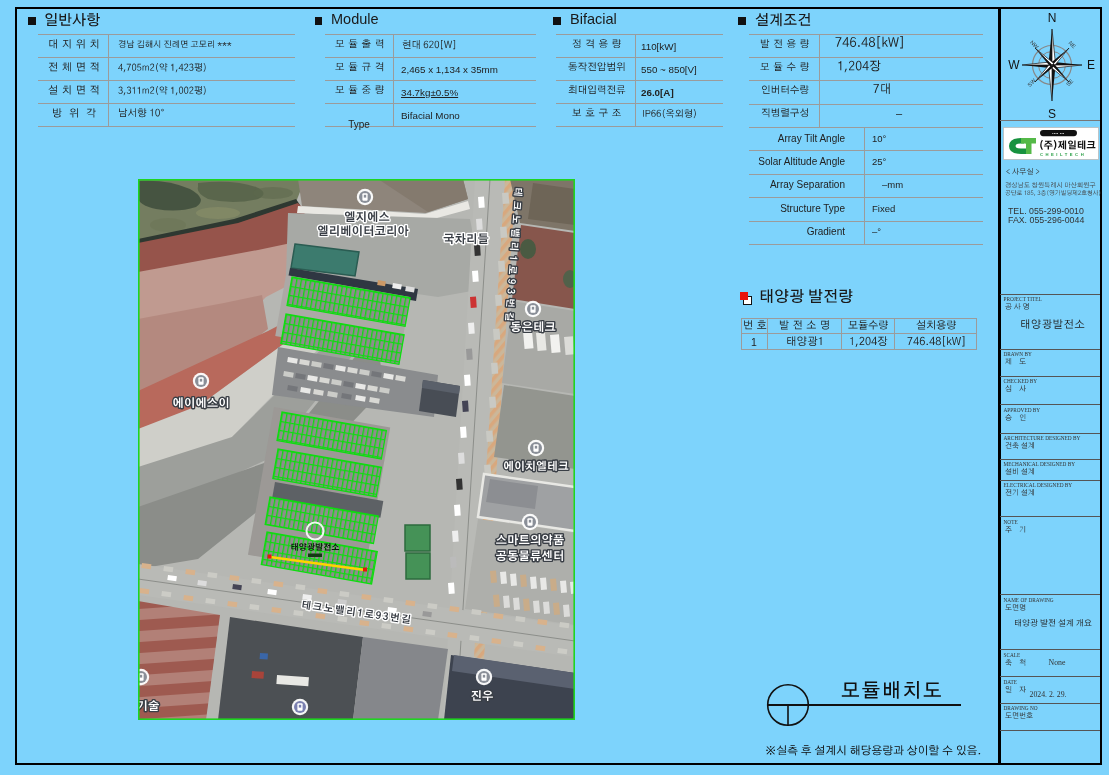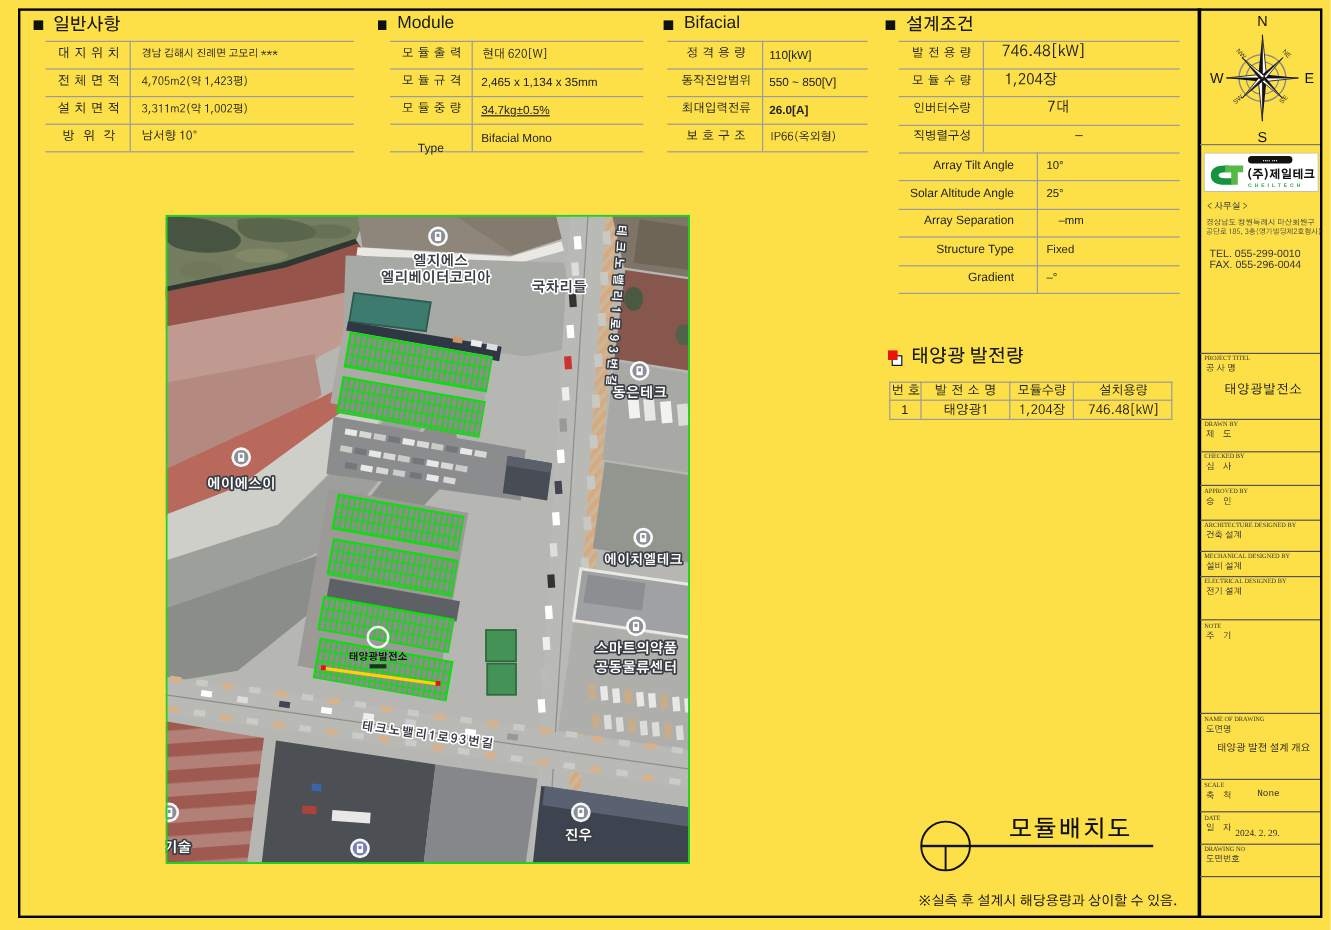--- a/index.html
+++ b/index.html
@@ -1,14 +1,14 @@
 <!DOCTYPE html>
 <html><head><meta charset="utf-8"><style>
 html,body{margin:0;padding:0;background:#fff;}
-#page{position:relative;width:1109px;height:775px;background:#fde047;overflow:hidden;font-family:"Liberation Sans",sans-serif;}
+#page{position:relative;width:1109px;height:775px;background:#7dd3fc;overflow:hidden;font-family:"Liberation Sans",sans-serif;}
 </style></head><body>
 <div id="page">
 
 <div style="position:absolute;left:15px;top:7px;width:1083px;height:754px;border:2.5px solid #000;"></div>
 
 <div style="position:absolute;left:997.5px;top:7.0px;width:3px;height:757.0px;background:#000"></div>
 
 <div style="position:absolute;left:28px;top:17px;width:7.5px;height:7.5px;background:#111;"></div>
 <svg style="position:absolute;left:43.0px;top:12.5px;" width="58" height="19">
       <path transform="translate(1,11.9)" d="M3.2 1.1V-2.4H11V-3.6H3.1V-4.7H12.4V-1.4H4.5V-0H12.7V1.1ZM11 -5.3V-11.8H12.4V-5.3ZM1.4 -8.8Q1.4 -10 2.4 -10.8Q3.4 -11.6 4.9 -11.6Q6.4 -11.6 7.4 -10.8Q8.4 -10 8.4 -8.8Q8.4 -7.5 7.4 -6.7Q6.4 -5.9 4.9 -5.9Q3.4 -5.9 2.4 -6.7Q1.4 -7.4 1.4 -8.8ZM2.8 -8.8Q2.8 -8 3.4 -7.4Q4 -6.9 4.9 -6.9Q5.9 -6.9 6.5 -7.4Q7.1 -8 7.1 -8.8Q7.1 -9.5 6.5 -10Q5.9 -10.5 4.9 -10.5Q4 -10.5 3.4 -10Q2.8 -9.5 2.8 -8.8Z M17.2 0.9V-3H18.6V-0.3H26.2V0.9ZM24.4 -2.2V-11.8H25.7V-7.5H27.5V-6.3H25.7V-2.2ZM15.5 -4.1V-11.2H16.8V-8.9H20.7V-11.2H22V-4.1ZM16.8 -5.3H20.7V-7.7H16.8Z M38.2 1.3V-11.8H39.6V-6.3H41.7V-5H39.6V1.3ZM28.4 -1.5Q29.1 -2 29.8 -2.7Q30.4 -3.5 31 -4.4Q31.5 -5.3 31.9 -6.5Q32.2 -7.7 32.2 -9V-11.1H33.5V-9.1Q33.5 -7.8 33.9 -6.6Q34.3 -5.4 34.8 -4.5Q35.4 -3.6 36 -3Q36.5 -2.4 37.1 -1.9L36.1 -1Q35.3 -1.7 34.3 -3.1Q33.3 -4.4 32.9 -5.7Q32.6 -4.4 31.5 -3Q30.5 -1.5 29.5 -0.6Z M44.9 -0.8Q44.9 -1.9 46.2 -2.4Q47.5 -3 49.6 -3Q51.8 -3 53.1 -2.4Q54.4 -1.9 54.4 -0.8Q54.4 0.3 53.1 0.8Q51.8 1.4 49.6 1.4Q47.5 1.4 46.2 0.8Q44.9 0.3 44.9 -0.8ZM46.4 -0.8Q46.4 -0.2 47.2 0.1Q48.1 0.4 49.7 0.4Q51.1 0.4 52.1 0.1Q53 -0.2 53 -0.8Q53 -1.4 52.1 -1.7Q51.2 -1.9 49.7 -1.9Q48.1 -1.9 47.2 -1.6Q46.4 -1.4 46.4 -0.8ZM52.7 -3.1V-11.8H54V-7.8H55.8V-6.6H54V-3.1ZM44.9 -10.5V-11.6H49.7V-10.5ZM43 -8.5V-9.5H51.2V-8.5ZM43.6 -5.8Q43.6 -6.7 44.7 -7.2Q45.7 -7.7 47.3 -7.7Q48.9 -7.7 49.9 -7.2Q51 -6.7 51 -5.8Q51 -4.9 49.9 -4.4Q48.9 -3.9 47.3 -3.9Q45.7 -3.9 44.7 -4.4Q43.6 -4.9 43.6 -5.8ZM45 -5.8Q45 -5.3 45.7 -5.1Q46.3 -4.8 47.3 -4.8Q48.2 -4.8 48.9 -5.1Q49.6 -5.3 49.6 -5.8Q49.6 -6.3 48.9 -6.5Q48.3 -6.8 47.3 -6.8Q46.3 -6.8 45.6 -6.5Q45 -6.3 45 -5.8Z" fill="#1a1a1a"></path>
@@ -317,21 +317,21 @@
     </svg>
 <div style="position:absolute;left:1000.0px;top:729.6px;width:100.0px;height:1px;background:#555"></div>
 
 <svg style="position:absolute;left:1019.4px;top:319.0px;" width="67" height="14">
       <path transform="translate(1,8.9)" d="M1.3 -1.2V-7.7H5.1V-7H2.1V-4.8H4.9V-4.1H2.1V-1.9H2.2Q3.6 -1.9 5.6 -2.1V-1.5Q3.4 -1.2 1.6 -1.2ZM6.1 0.5V-8.4H6.8V-4.7H8.3V-8.7H9.1V0.9H8.3V-3.9H6.8V0.5Z M11.7 -6.1Q11.7 -7.1 12.4 -7.7Q13.1 -8.3 14.2 -8.3Q15.3 -8.3 16 -7.7Q16.7 -7.1 16.7 -6.1Q16.7 -5.1 16 -4.5Q15.3 -3.9 14.2 -3.9Q13.1 -3.9 12.4 -4.5Q11.7 -5.1 11.7 -6.1ZM12.5 -6.1Q12.5 -5.4 13 -5Q13.5 -4.5 14.2 -4.5Q15 -4.5 15.4 -5Q15.9 -5.4 15.9 -6.1Q15.9 -6.8 15.4 -7.2Q15 -7.7 14.2 -7.7Q13.5 -7.7 13 -7.2Q12.5 -6.8 12.5 -6.1ZM18.6 -2.7V-8.7H19.4V-7.1H20.7V-6.4H19.4V-4.7H20.7V-4.1H19.4V-2.7ZM12.9 -0.9Q12.9 -1.7 13.8 -2.2Q14.7 -2.7 16.3 -2.7Q17.8 -2.7 18.8 -2.2Q19.7 -1.7 19.7 -0.9Q19.7 -0 18.8 0.4Q17.8 0.9 16.3 0.9Q14.7 0.9 13.8 0.4Q12.9 -0 12.9 -0.9ZM13.7 -0.9Q13.7 -0.4 14.4 -0.1Q15.1 0.2 16.3 0.2Q17.4 0.2 18.1 -0.1Q18.8 -0.4 18.8 -0.9Q18.8 -1.4 18.1 -1.7Q17.4 -2 16.3 -2Q15.1 -2 14.4 -1.7Q13.7 -1.4 13.7 -0.9Z M23.2 -7.4V-8.1H28.3Q28.3 -6.6 27.9 -5H27.1Q27.5 -6.4 27.5 -7.4ZM22.5 -3.4V-4H23.5Q24.7 -4 26.4 -4.1Q28.1 -4.2 29.3 -4.4V-3.7Q28.1 -3.5 26.4 -3.5Q24.7 -3.4 23.5 -3.4ZM24.8 -3.8V-6.2H25.6V-3.8ZM29.6 -2.5V-8.7H30.4V-5.5H31.8V-4.8H30.4V-2.5ZM23.8 -0.8Q23.8 -1.6 24.7 -2Q25.6 -2.4 27.2 -2.4Q28.8 -2.4 29.8 -2Q30.7 -1.6 30.7 -0.8Q30.7 -0 29.7 0.4Q28.8 0.9 27.2 0.9Q25.6 0.8 24.7 0.4Q23.8 -0 23.8 -0.8ZM24.7 -0.8Q24.7 -0.3 25.4 -0.1Q26 0.2 27.2 0.2Q28.4 0.2 29.1 -0.1Q29.8 -0.3 29.8 -0.8Q29.8 -1.3 29.1 -1.5Q28.4 -1.8 27.2 -1.8Q26 -1.8 25.4 -1.5Q24.7 -1.3 24.7 -0.8Z M33.6 -4.3V-8.4H34.4V-7.1H37.6V-8.4H38.4V-4.3ZM34.4 -4.9H37.6V-6.4H34.4ZM40.4 -3.7V-8.7H41.2V-6.5H42.5V-5.7H41.2V-3.7ZM34.7 0.8V-1.6H40.4V-2.6H34.7V-3.2H41.2V-0.9H35.6V0.1H41.6V0.8Z M44.2 -3.1Q44.6 -3.3 45.1 -3.6Q45.5 -3.9 46 -4.3Q46.4 -4.7 46.7 -5.3Q47 -5.8 47 -6.4V-7.3H44.8V-8H50.1V-7.3H47.9V-6.5Q47.9 -6 48.2 -5.5Q48.4 -4.9 48.9 -4.6Q49.3 -4.2 49.7 -3.9Q50.1 -3.6 50.5 -3.4L50 -2.8Q49.3 -3.2 48.6 -3.8Q47.8 -4.5 47.5 -5.1Q47.2 -4.4 46.3 -3.7Q45.5 -3 44.7 -2.6ZM49.7 -5.3V-6H51.7V-8.7H52.5V-1.6H51.7V-5.3ZM46.1 0.6V-2.3H46.9V-0.1H52.9V0.6Z M55.4 -3.8Q56 -4.1 56.6 -4.5Q57.3 -4.9 57.9 -5.4Q58.4 -5.9 58.8 -6.5Q59.2 -7.2 59.2 -7.8V-8.2H60V-7.8Q60 -7.2 60.4 -6.5Q60.8 -5.9 61.4 -5.4Q61.9 -4.9 62.6 -4.5Q63.2 -4.1 63.8 -3.8L63.3 -3.2Q62.3 -3.7 61.2 -4.6Q60 -5.5 59.6 -6.4Q59.2 -5.5 58.1 -4.6Q57 -3.7 55.9 -3.2ZM54.8 -0.2V-0.9H59.2V-3.6H60V-0.9H64.3V-0.2Z" fill="#222"></path>
     </svg>
 
 <svg style="position:absolute;left:1013.1px;top:618.5px;" width="80" height="11">
       <path transform="translate(1,6.8)" d="M1 -0.9V-5.9H3.9V-5.4H1.6V-3.7H3.8V-3.2H1.6V-1.4H1.7Q2.8 -1.4 4.3 -1.6V-1.1Q2.6 -0.9 1.2 -0.9ZM4.7 0.4V-6.5H5.2V-3.6H6.4V-6.7H7V0.7H6.4V-3H5.2V0.4Z M8.6 -4.7Q8.6 -5.5 9.2 -5.9Q9.7 -6.4 10.5 -6.4Q11.4 -6.4 11.9 -5.9Q12.5 -5.5 12.5 -4.7Q12.5 -3.9 11.9 -3.5Q11.4 -3 10.5 -3Q9.7 -3 9.2 -3.5Q8.6 -3.9 8.6 -4.7ZM9.3 -4.7Q9.3 -4.2 9.6 -3.8Q10 -3.5 10.5 -3.5Q11.1 -3.5 11.5 -3.8Q11.8 -4.2 11.8 -4.7Q11.8 -5.2 11.5 -5.6Q11.1 -5.9 10.5 -5.9Q10 -5.9 9.6 -5.5Q9.3 -5.2 9.3 -4.7ZM13.9 -2.1V-6.7H14.5V-5.4H15.5V-4.9H14.5V-3.6H15.5V-3.1H14.5V-2.1ZM9.5 -0.7Q9.5 -1.3 10.2 -1.7Q10.9 -2 12.1 -2Q13.3 -2 14 -1.7Q14.8 -1.3 14.8 -0.7Q14.8 -0 14 0.3Q13.3 0.7 12.1 0.7Q10.9 0.7 10.2 0.3Q9.5 -0 9.5 -0.7ZM10.2 -0.7Q10.2 -0.3 10.7 -0.1Q11.2 0.2 12.1 0.2Q13 0.2 13.5 -0.1Q14.1 -0.3 14.1 -0.7Q14.1 -1.1 13.5 -1.3Q13 -1.5 12.1 -1.5Q11.2 -1.5 10.7 -1.3Q10.2 -1.1 10.2 -0.7Z M17.1 -5.7V-6.2H21Q21 -5 20.6 -3.8H20Q20.3 -4.9 20.3 -5.7ZM16.5 -2.6V-3.1H17.3Q18.2 -3.1 19.5 -3.2Q20.9 -3.2 21.7 -3.4V-2.9Q20.9 -2.7 19.5 -2.7Q18.2 -2.6 17.3 -2.6ZM18.3 -3V-4.8H18.9V-3ZM22 -1.9V-6.7H22.6V-4.3H23.7V-3.7H22.6V-1.9ZM17.5 -0.6Q17.5 -1.2 18.2 -1.5Q18.9 -1.9 20.2 -1.9Q21.4 -1.9 22.1 -1.5Q22.8 -1.2 22.8 -0.6Q22.8 -0 22.1 0.3Q21.4 0.7 20.2 0.7Q18.9 0.6 18.2 0.3Q17.5 -0 17.5 -0.6ZM18.2 -0.6Q18.2 -0.3 18.7 -0.1Q19.3 0.1 20.2 0.1Q21 0.1 21.6 -0.1Q22.1 -0.3 22.1 -0.6Q22.1 -1 21.6 -1.2Q21 -1.4 20.2 -1.4Q19.3 -1.4 18.7 -1.2Q18.2 -1 18.2 -0.6Z M26.7 -3.3V-6.5H27.3V-5.4H29.8V-6.5H30.4V-3.3ZM27.3 -3.8H29.8V-4.9H27.3ZM31.9 -2.9V-6.7H32.6V-5H33.6V-4.4H32.6V-2.9ZM27.6 0.6V-1.2H31.9V-2H27.5V-2.5H32.6V-0.7H28.2V0.1H32.8V0.6Z M34.5 -2.4Q34.8 -2.5 35.1 -2.8Q35.5 -3 35.8 -3.3Q36.2 -3.6 36.4 -4.1Q36.6 -4.5 36.6 -4.9V-5.6H34.9V-6.2H39V-5.6H37.3V-5Q37.3 -4.6 37.5 -4.2Q37.7 -3.8 38 -3.5Q38.4 -3.2 38.7 -3Q39 -2.7 39.3 -2.6L38.9 -2.2Q38.4 -2.4 37.8 -3Q37.2 -3.5 37 -3.9Q36.7 -3.4 36.1 -2.8Q35.5 -2.3 34.9 -2ZM38.6 -4V-4.6H40.2V-6.7H40.9V-1.2H40.2V-4ZM35.9 0.5V-1.8H36.5V-0.1H41.1V0.5Z M44.3 -3.4Q44.7 -3.6 45 -3.8Q45.4 -4 45.7 -4.4Q46.1 -4.7 46.3 -5.1Q46.5 -5.5 46.5 -6V-6.6H47.1V-6Q47.1 -5.6 47.3 -5.2Q47.5 -4.8 47.8 -4.5Q48.1 -4.2 48.4 -4Q48.8 -3.7 49.1 -3.6L48.7 -3.2Q48.2 -3.4 47.6 -3.8Q47 -4.3 46.8 -4.8Q46.5 -4.3 45.9 -3.8Q45.3 -3.3 44.7 -3ZM48.5 -4.7V-5.3H50.3V-6.7H50.9V-3H50.3V-4.7ZM45.8 0.6V-1.3H50.3V-2.2H45.7V-2.7H50.9V-0.8H46.4V0.1H51.1V0.6Z M52.5 -0.8Q53.7 -1.7 54.3 -3Q54.9 -4.2 54.9 -5.3H52.8V-5.9H55.6Q55.6 -2.6 53 -0.4ZM55.3 -1.8V-2.3H56.7V-4H55.5V-4.5H56.7V-6.5H57.3V0.4H56.7V-1.8ZM58.3 0.7V-6.7H58.9V0.7Z M62.4 -0.8Q63.7 -1.7 64.3 -3Q64.9 -4.2 64.9 -5.3H62.7V-5.9H65.6Q65.6 -2.6 62.9 -0.4ZM66.5 0.4V-6.5H67.1V-3.6H68.3V-6.7H68.9V0.7H68.3V-3H67.1V0.4Z M71.1 -4.4Q71.1 -5.3 71.9 -5.7Q72.7 -6.2 73.9 -6.2Q74.6 -6.2 75.3 -6Q75.9 -5.8 76.3 -5.4Q76.7 -5 76.7 -4.4Q76.7 -3.6 75.9 -3.1Q75.1 -2.6 73.9 -2.6Q72.6 -2.6 71.9 -3.1Q71.1 -3.6 71.1 -4.4ZM71.7 -4.4Q71.7 -3.9 72.4 -3.5Q73 -3.1 73.9 -3.1Q74.8 -3.1 75.4 -3.5Q76 -3.9 76 -4.4Q76 -5 75.4 -5.3Q74.8 -5.7 73.9 -5.7Q73 -5.7 72.4 -5.3Q71.7 -5 71.7 -4.4ZM70.2 -0.1V-0.6H72V-2.3H72.6V-0.6H75.1V-2.3H75.8V-0.6H77.5V-0.1Z" fill="#222"></path>
     </svg>
-<div style="position:absolute;left:1057.0px;top:659.0px;font-family:Liberation Mono, monospace;font-size:7.8px;color:#333;font-weight:400;white-space:nowrap;letter-spacing:0px;line-height:1;transform:translateX(-50%);">None</div>
+<div style="position:absolute;left:1057.0px;top:659.0px;font-family:Liberation Serif, serif;font-size:7.8px;color:#333;font-weight:400;white-space:nowrap;letter-spacing:0px;line-height:1;transform:translateX(-50%);">None</div>
 <div style="position:absolute;left:1048.0px;top:690.5px;font-family:'Liberation Serif',serif;font-size:7.8px;color:#333;font-weight:400;white-space:nowrap;letter-spacing:0px;line-height:1;transform:translateX(-50%);">2024. 2. 29.</div>
 
 <svg style="position:absolute;left:138px;top:179px;" width="437" height="541" viewBox="0 0 437 541">
       <defs>
         <pattern id="pv" width="4.6" height="9" patternUnits="userSpaceOnUse">
           <rect width="4.6" height="9" fill="#8f8d8d"></rect>
           <rect x="0" y="0" width="1.3" height="9" fill="#0ddd0e"></rect>
           <rect x="0" y="0" width="4.6" height="1.2" fill="#0ddd0e"></rect>
         </pattern>
         <pattern id="stripes" width="100" height="22" patternUnits="userSpaceOnUse" patternTransform="rotate(-4)">

